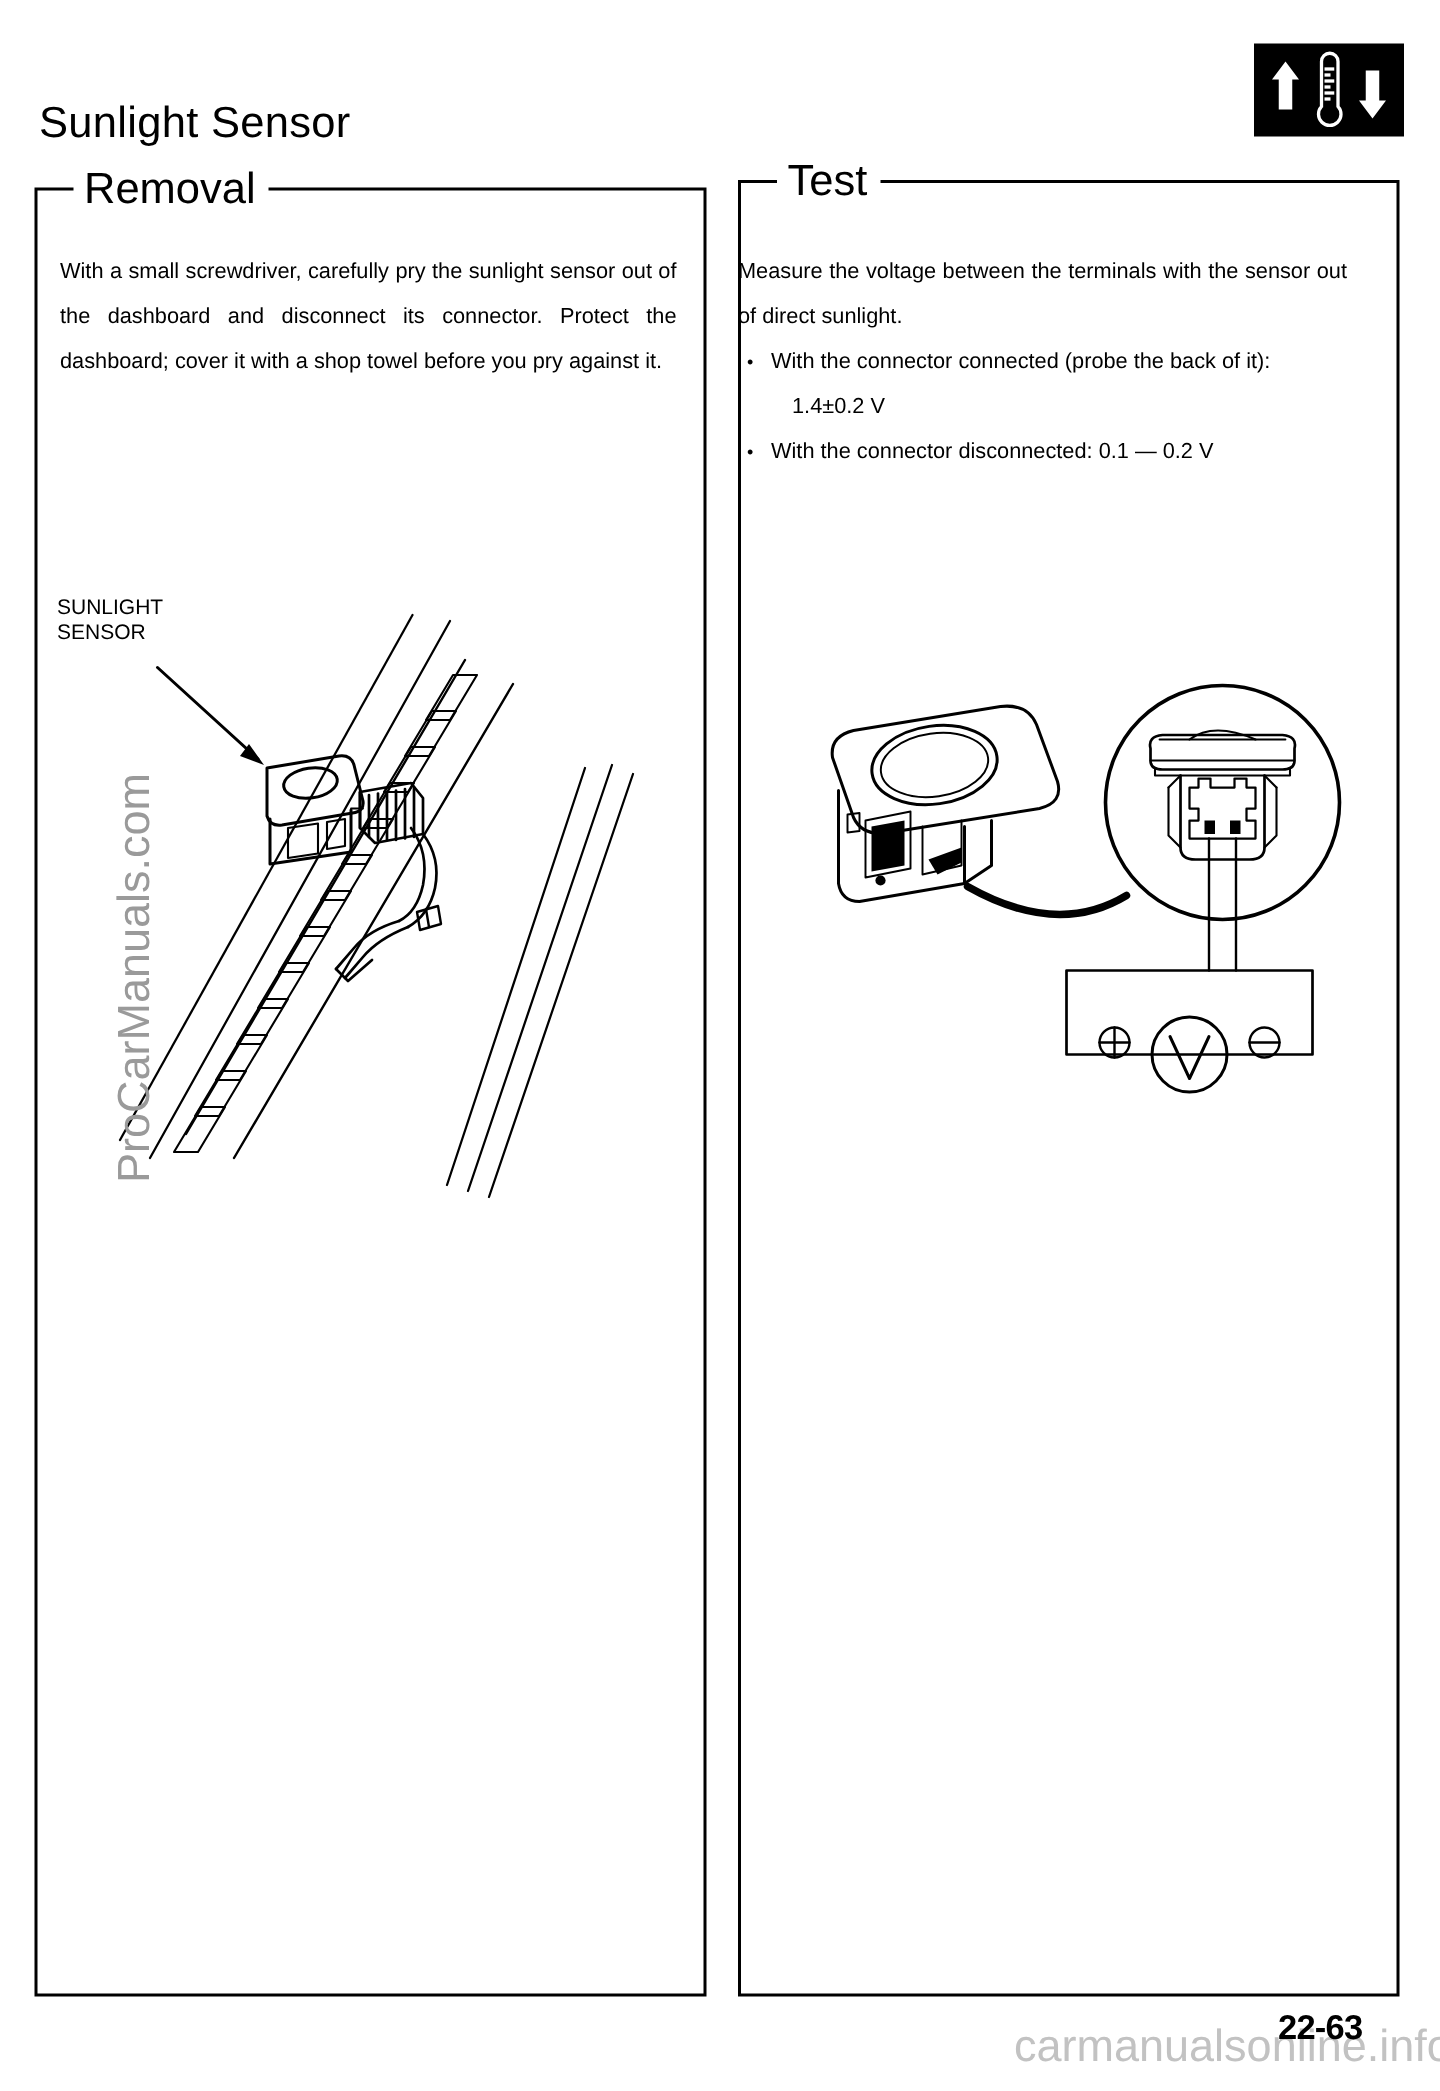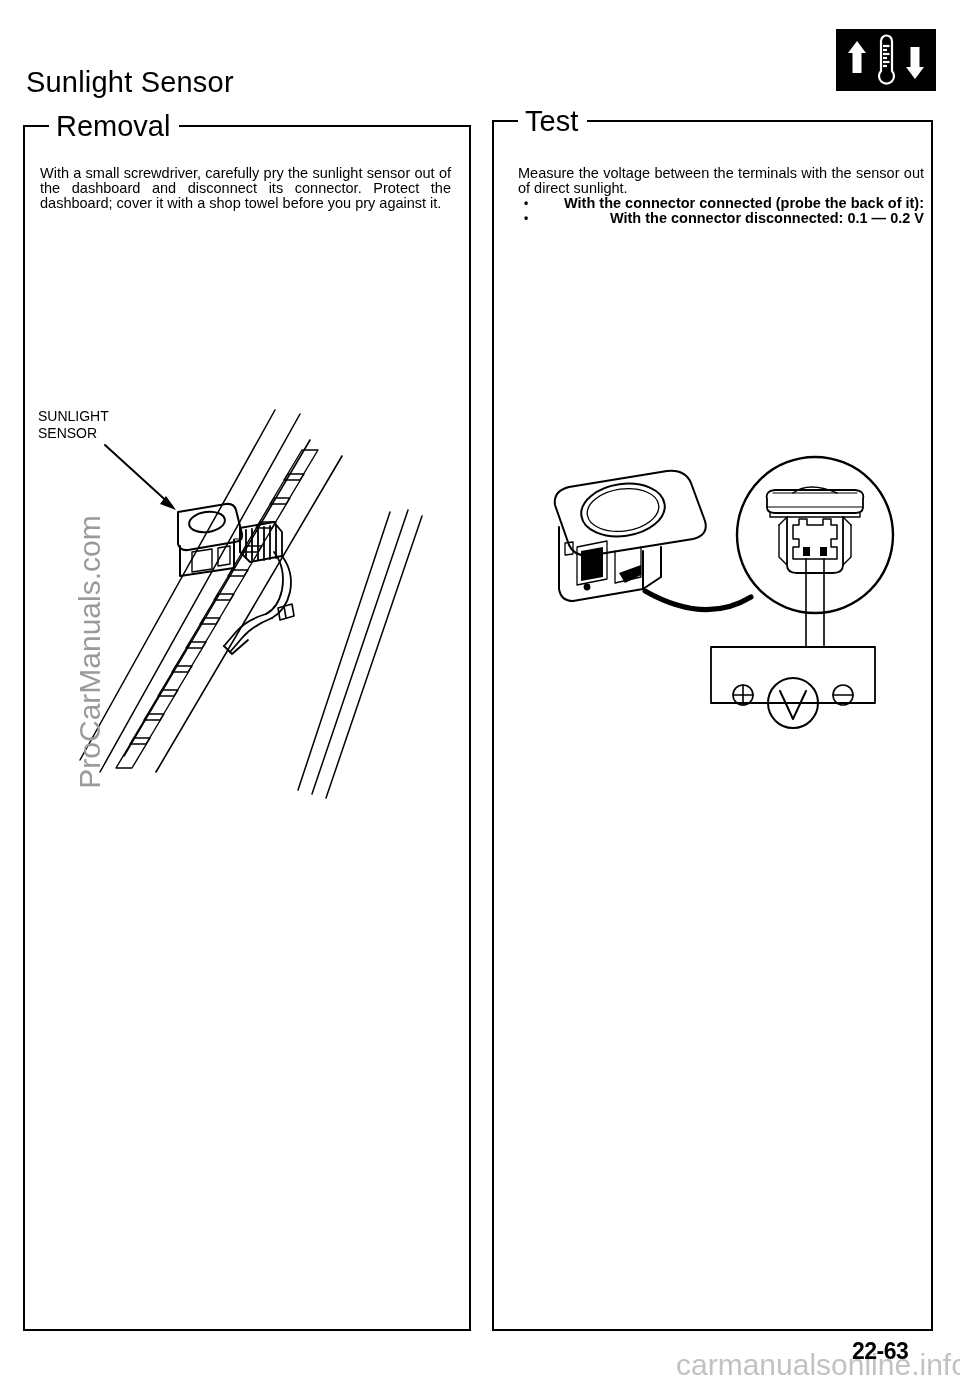--- a/index.html
+++ b/index.html
@@ -70,44 +70,43 @@
     line-height: 28px;
     white-space: nowrap;
   }
   #legend-removal { left: 24px; }
   #legend-test    { left: 24px; }
 
   
   .body-text {
     position: absolute;
     font-size: 14.5px;
-    line-height: 15px;
+    line-height: 30px;
     text-align: justify;
     text-justify: inter-word;
   }
   #removal-body {
     left: 40px;
     top: 166px;
     width: 411px;
   }
   #test-body {
-    left: 518px;
+    left: 492px;
     top: 166px;
     width: 406px;
   }
   .bullet-list {
     list-style: none;
     margin: 0;
     padding: 0;
   }
   .bullet-list li {
     position: relative;
     padding-left: 22px;
-    text-align: right;
-    font-weight: bold;
+    text-align: left;
   }
   .bullet-list li::before {
     content: "\2022";
     position: absolute;
     left: 6px;
     top: 0;
     font-size: 12px;
   }
   .bullet-cont {
     display: block;
@@ -115,21 +114,20 @@
   }
 
   
   #callout-sunlight-sensor {
     position: absolute;
     left: 38px;
     top: 396px;
     font-size: 14px;
     line-height: 17px;
     white-space: pre-line;
-    margin-top: 12px;
   }
 
   
   #watermark-side {
     position: absolute;
     left: -70px;
     top: 635px;
     width: 320px;
     text-align: center;
     transform: rotate(-90deg);
@@ -277,20 +275,21 @@
 
   <div class="panel" id="panel-test">
     <div class="panel-legend" id="legend-test">Test</div>
   </div>
 
   <div class="body-text" id="test-body">
     <div>Measure the voltage between the terminals with the sensor out of direct sunlight.</div>
     <ul class="bullet-list">
       <li>
         <span>With the connector connected (probe the back of it):</span>
+        <span class="bullet-cont">1.4±0.2 V</span>
       </li>
       <li>
         <span>With the connector disconnected: 0.1 — 0.2 V</span>
       </li>
     </ul>
   </div>
 
   <div class="figure" id="figure-test">
     <svg width="410" height="300" viewBox="0 0 410 300" fill="none" stroke="#000" stroke-width="1.8" stroke-linecap="round" stroke-linejoin="round">
 

